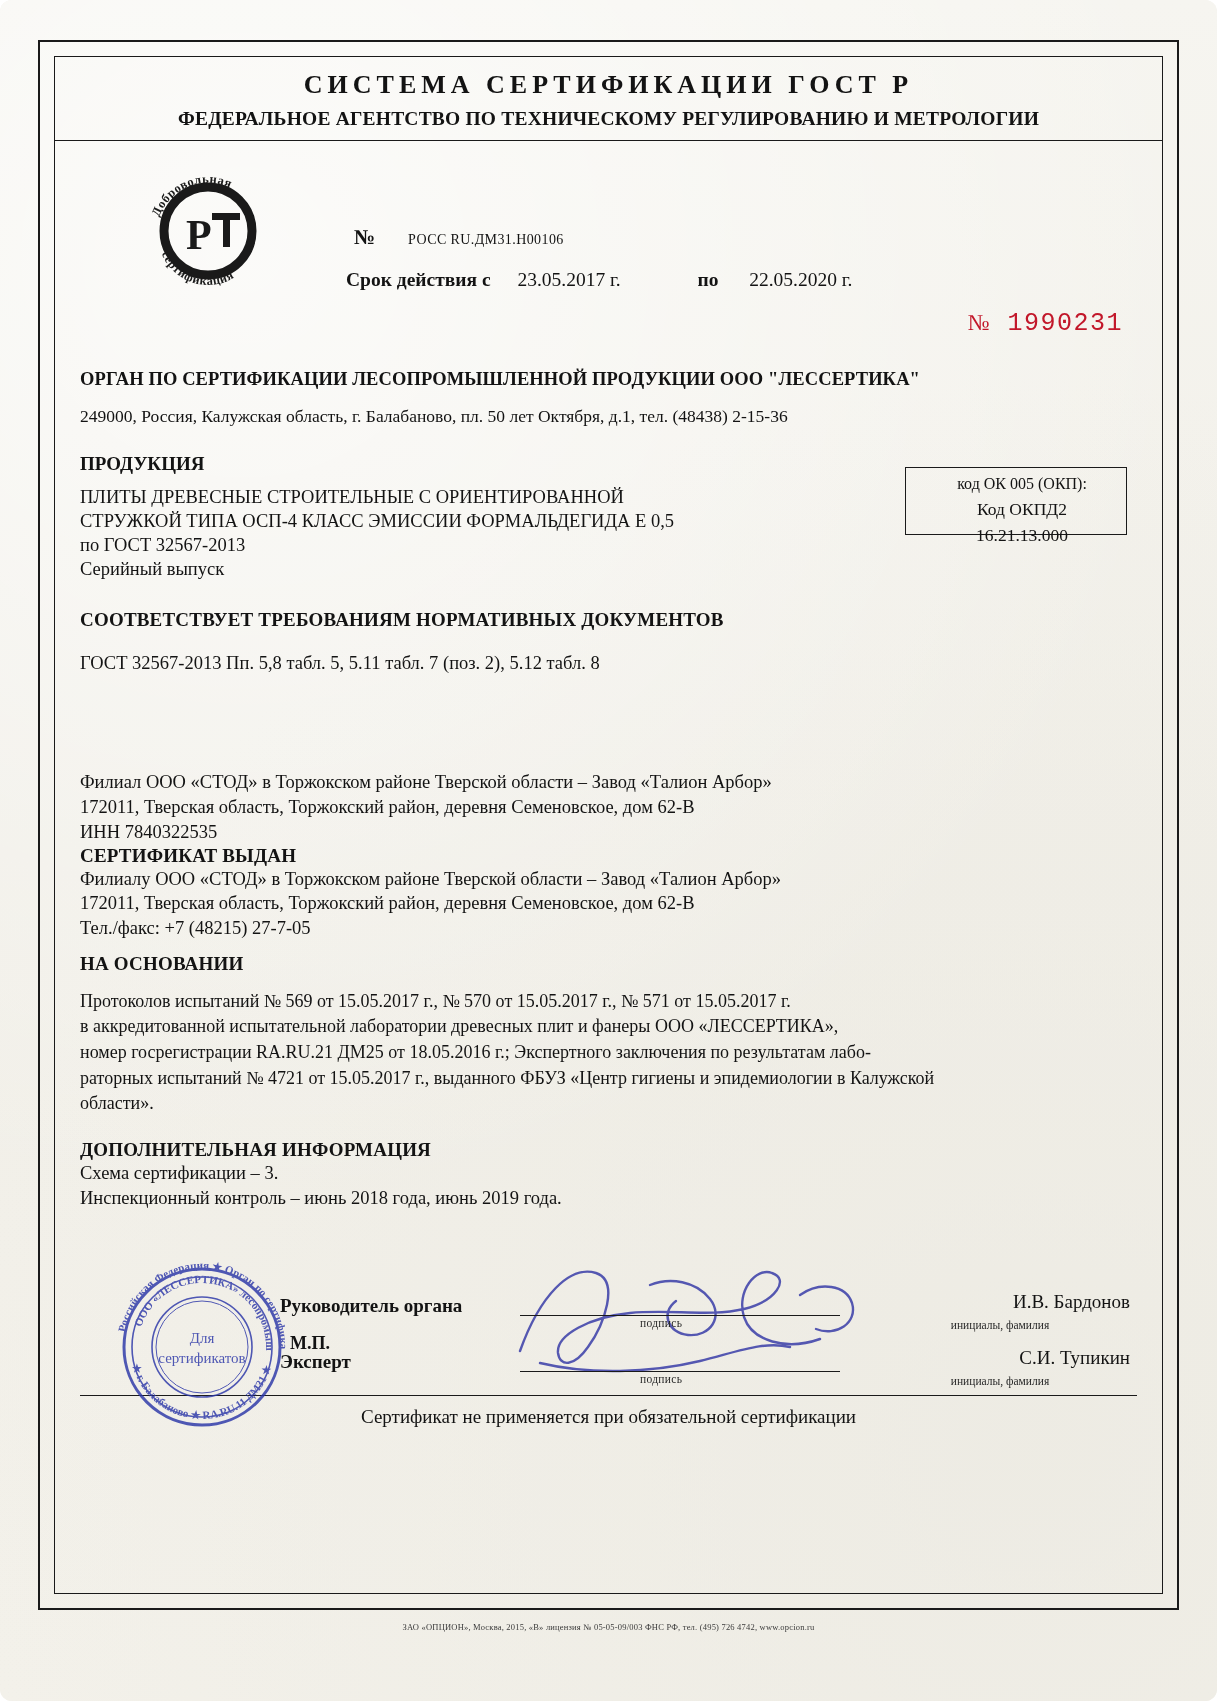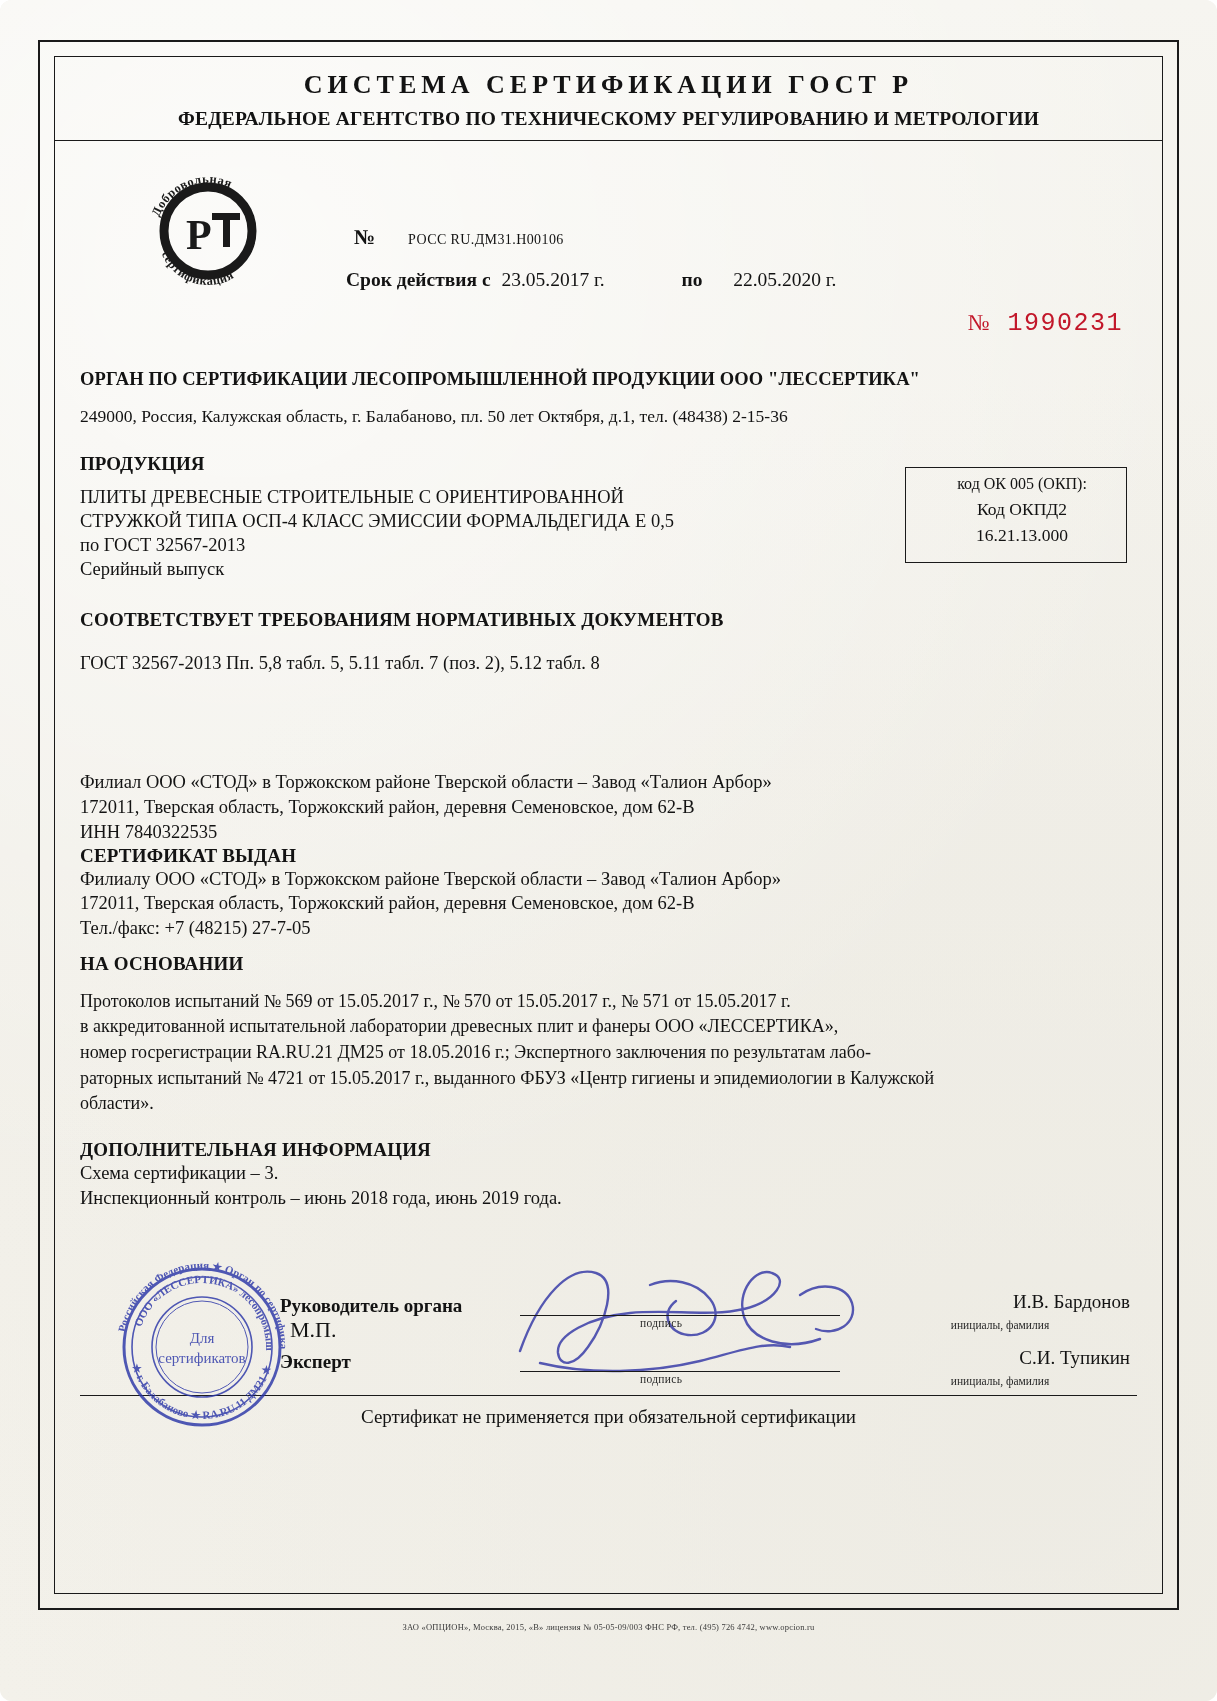--- a/index.html
+++ b/index.html
@@ -117,21 +117,21 @@
     font-size: 14px;
     letter-spacing: 0.4px;
   }
   .valid-row {
     position: absolute;
     left: 292px;
     top: 128px;
     font-size: 19px;
   }
   .valid-row b { font-size: 19.5px; }
-  .valid-row .d1 { margin-left: 6px; font-size: 19.5px;}
+  .valid-row .d1 { margin-left: 22px; font-size: 19.5px;}
   .valid-row .po { margin-left: 72px; font-weight: bold; font-size: 19.5px;}
   .valid-row .d2 { margin-left: 26px; font-size: 19.5px;}
   .blank-no {
     position: absolute;
     right: 40px;
     top: 168px;
     font-size: 25px;
     color: #c2172a;
     font-family: "Liberation Mono", monospace;
     letter-spacing: 1.5px;
@@ -174,21 +174,21 @@
   .code-box {
     position: absolute;
     border: 1px solid #1a1a1a;
     box-sizing: border-box;
     text-align: center;
     font-size: 17px;
     line-height: 1.5;
     padding: 4px 6px;
     background: transparent;
   }
-  #okp-box { right: 10px; top: 14px; width: 222px; height: 96px; padding-left: 18px; }
+  #okp-box { right: 10px; top: 14px; width: 222px; height: 68px; padding-left: 18px; }
   #tnved-box { right: 10px; top: 214px; width: 222px; height: 80px; }
   .code-box .cap { font-size: 16px; }
   .code-box .val { font-size: 17.5px; }
 
   .prod-title { font-weight: bold; font-size: 19px; }
   .prod-lines { margin-top: 10px; font-size: 18.5px; line-height: 1.3; }
 
   .conf-title {
     margin-top: 28px;
     font-weight: bold;
@@ -252,23 +252,23 @@
     font-size: 11.5px;
     width: 260px;
     text-align: center;
     color: #2a2a2a;
   }
   #ncap1 { left: 790px; top: 82px; }
   #ncap2 { left: 790px; top: 138px; }
   .mp {
     position: absolute;
     left: 210px;
-    top: 80px;
-    font-weight: normal;
-    font-size: 22px;
+    top: 96px;
+    font-weight: bold;
+    font-size: 18px;
   }
 
   
   .blue-stamp {
     position: absolute;
     left: 28px;
     top: 18px;
     width: 190px;
     height: 180px;
     opacity: 0.82;

